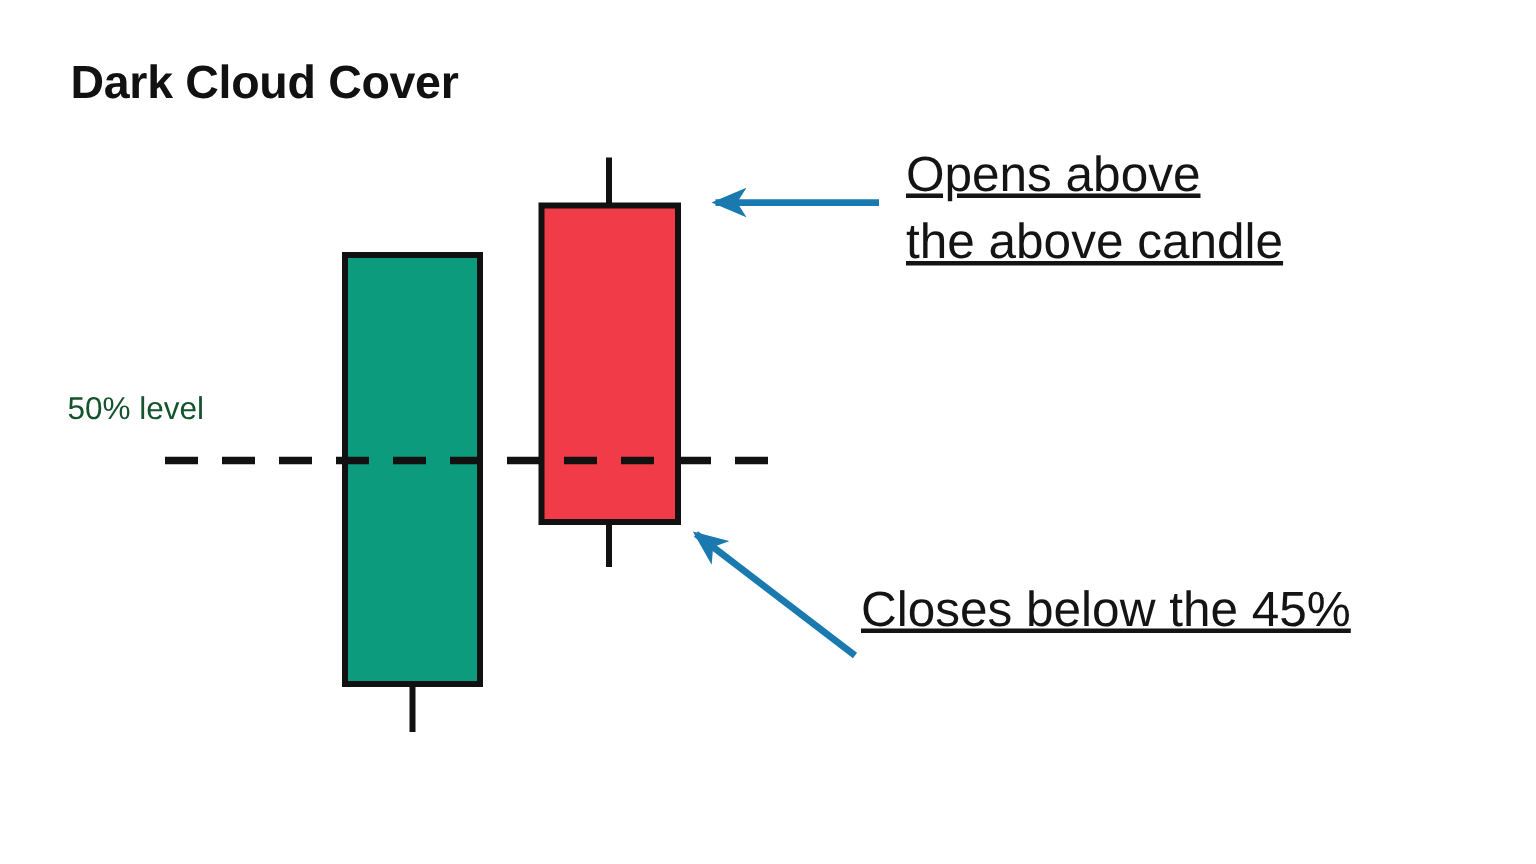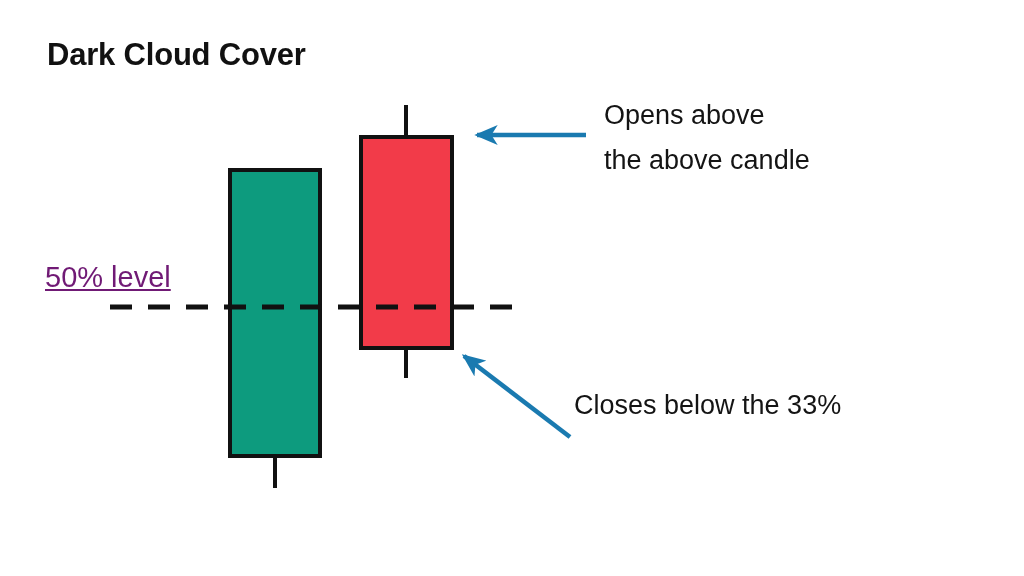--- a/index.html
+++ b/index.html
@@ -20,42 +20,42 @@
     left: 47px;
     top: 37px;
     font-size: 31px;
     font-weight: bold;
     color: #111111;
     letter-spacing: -0.2px;
     white-space: nowrap;
   }
   .annot {
     position: absolute;
-    font-size: 27px;
+    font-size: 33px;
     line-height: 45px;
     color: #141414;
     white-space: nowrap;
     font-weight: 400;
+    text-decoration: underline;
   }
   #annot-top {
     left: 604px;
     top: 93px;
   }
   #annot-bottom {
     left: 574px;
     top: 383px;
   }
   #level-label {
     position: absolute;
     left: 45px;
     top: 261px;
-    font-size: 29px;
-    color: #701a75;
+    font-size: 21px;
+    color: #14532d;
     white-space: nowrap;
-    text-decoration: underline;
   }
   #chart-svg {
     position: absolute;
     left: 0;
     top: 0;
   }
 </style>
 </head>
 <body>
 
@@ -90,16 +90,16 @@
   </svg>
 
   <div id="level-label">50% level</div>
 
   <div id="annot-top" class="annot">
     <div>Opens above</div>
     <div>the above candle</div>
   </div>
 
   <div id="annot-bottom" class="annot">
-    <div>Closes below the 33%</div>
+    <div>Closes below the 45%</div>
   </div>
 
 </div>
 
 </body></html>

